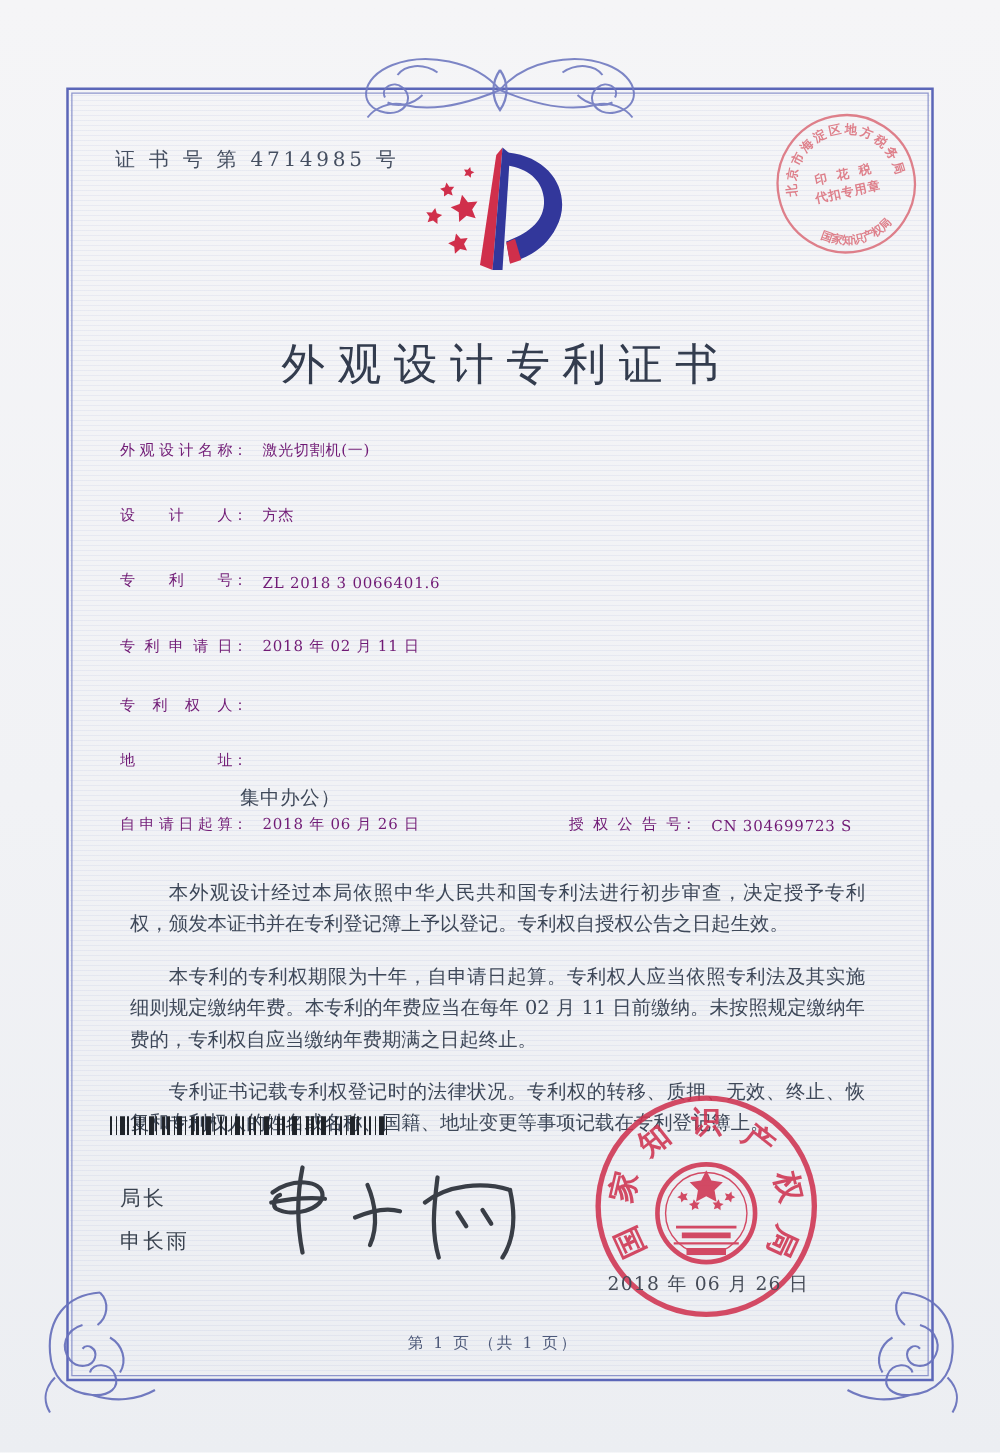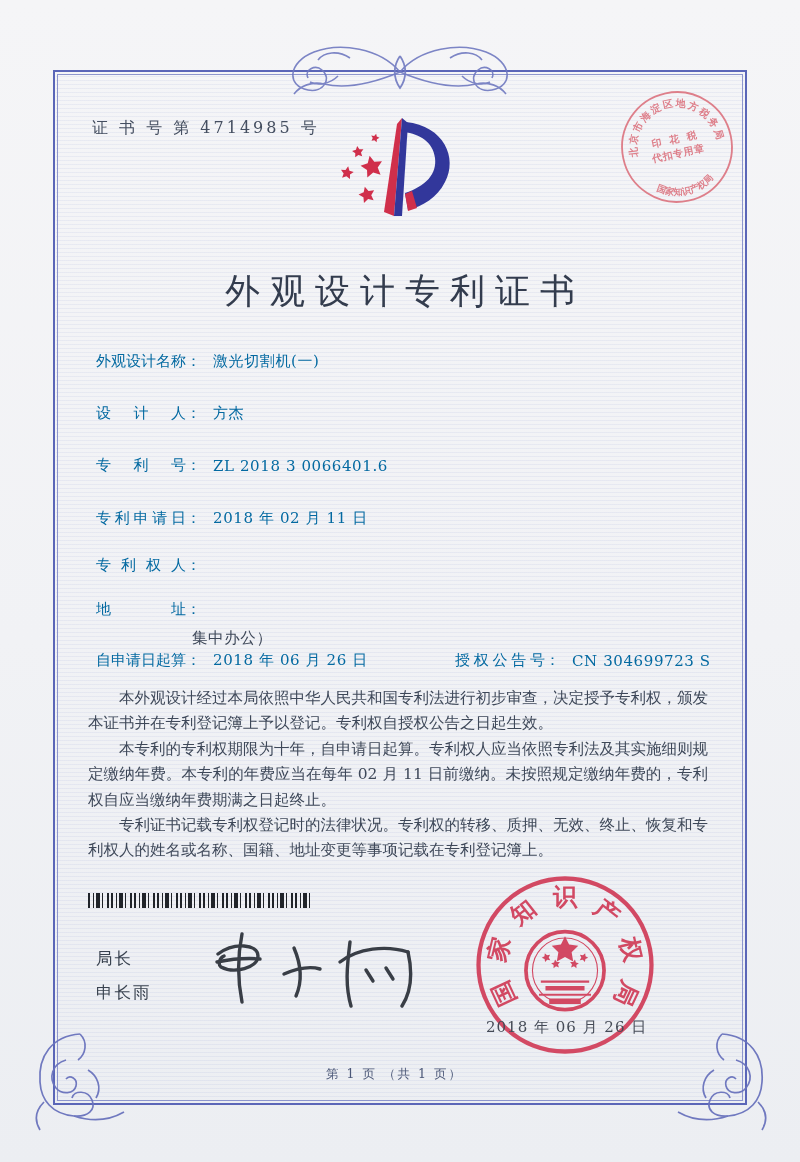--- a/index.html
+++ b/index.html
@@ -10,29 +10,29 @@
   
   .frame{position:absolute;left:53px;top:70px;right:53px;bottom:57px;
          border:2.5px solid #5b66b8;}
   .frame-inner{position:absolute;inset:2px;border:1px solid #8e96cd;}
   .guilloche{position:absolute;left:56px;top:74px;right:56px;bottom:61px;
     background:repeating-linear-gradient(0deg,rgba(125,140,205,0.10) 0 1px,transparent 1px 4px);}
   
   .cert-no{position:absolute;left:92px;top:118px;font-size:16px;letter-spacing:3px;color:#444e60;}
   .title{position:absolute;left:0;right:0;top:238px;text-align:center;
          font-size:35px;font-weight:400;letter-spacing:10px;text-indent:10px;color:#333c4e;margin-top:30px;}
-  .row{position:absolute;left:96px;display:flex;align-items:center;
-       font-size:15px;color:#0369a1;}
+  .row{position:absolute;left:96px;display:flex;align-items:flex-end;
+       font-size:12px;color:#701a75;}
   .lbl{display:inline-block;width:90px;text-align:justify;text-align-last:justify;white-space:nowrap;}
   .colon{margin-right:12px;}
   .val{letter-spacing:0.6px;white-space:nowrap;}
   .addr2{position:absolute;left:192px;top:628px;font-size:15.5px;color:#3d4758;letter-spacing:0.6px;}
   .paras{position:absolute;left:88px;right:92px;top:686px;font-size:15.5px;
          color:#3e4859;line-height:25.4px;text-align:justify;}
-  .paras p{margin:0;text-indent:2em;}
+  .paras p{margin:16px;text-indent:2em;}
   .barcode{position:absolute;left:88px;top:893px;width:222px;height:15px;
     background:repeating-linear-gradient(90deg,#20242a 0 2px,transparent 2px 5px,#20242a 5px 6px,transparent 6px 8px,#20242a 8px 12px,transparent 12px 14px,#20242a 14px 15px,transparent 15px 19px,#20242a 19px 21px,transparent 21px 23px);}
   .director{position:absolute;left:96px;top:948px;font-size:16.5px;color:#39424f;
             font-family:"DejaVu Sans","Liberation Sans",sans-serif;}
   .director div{margin-bottom:12px;letter-spacing:2px;}
   .sig{position:absolute;left:202px;top:922px;}
   .seal{position:absolute;left:472px;top:872px;}
   .seal-date{position:absolute;left:486px;top:1018px;width:180px;font-size:15px;
              color:#454b57;letter-spacing:1px;white-space:nowrap;}
   .tax-stamp{position:absolute;left:616px;top:86px;transform:rotate(-12deg);}

